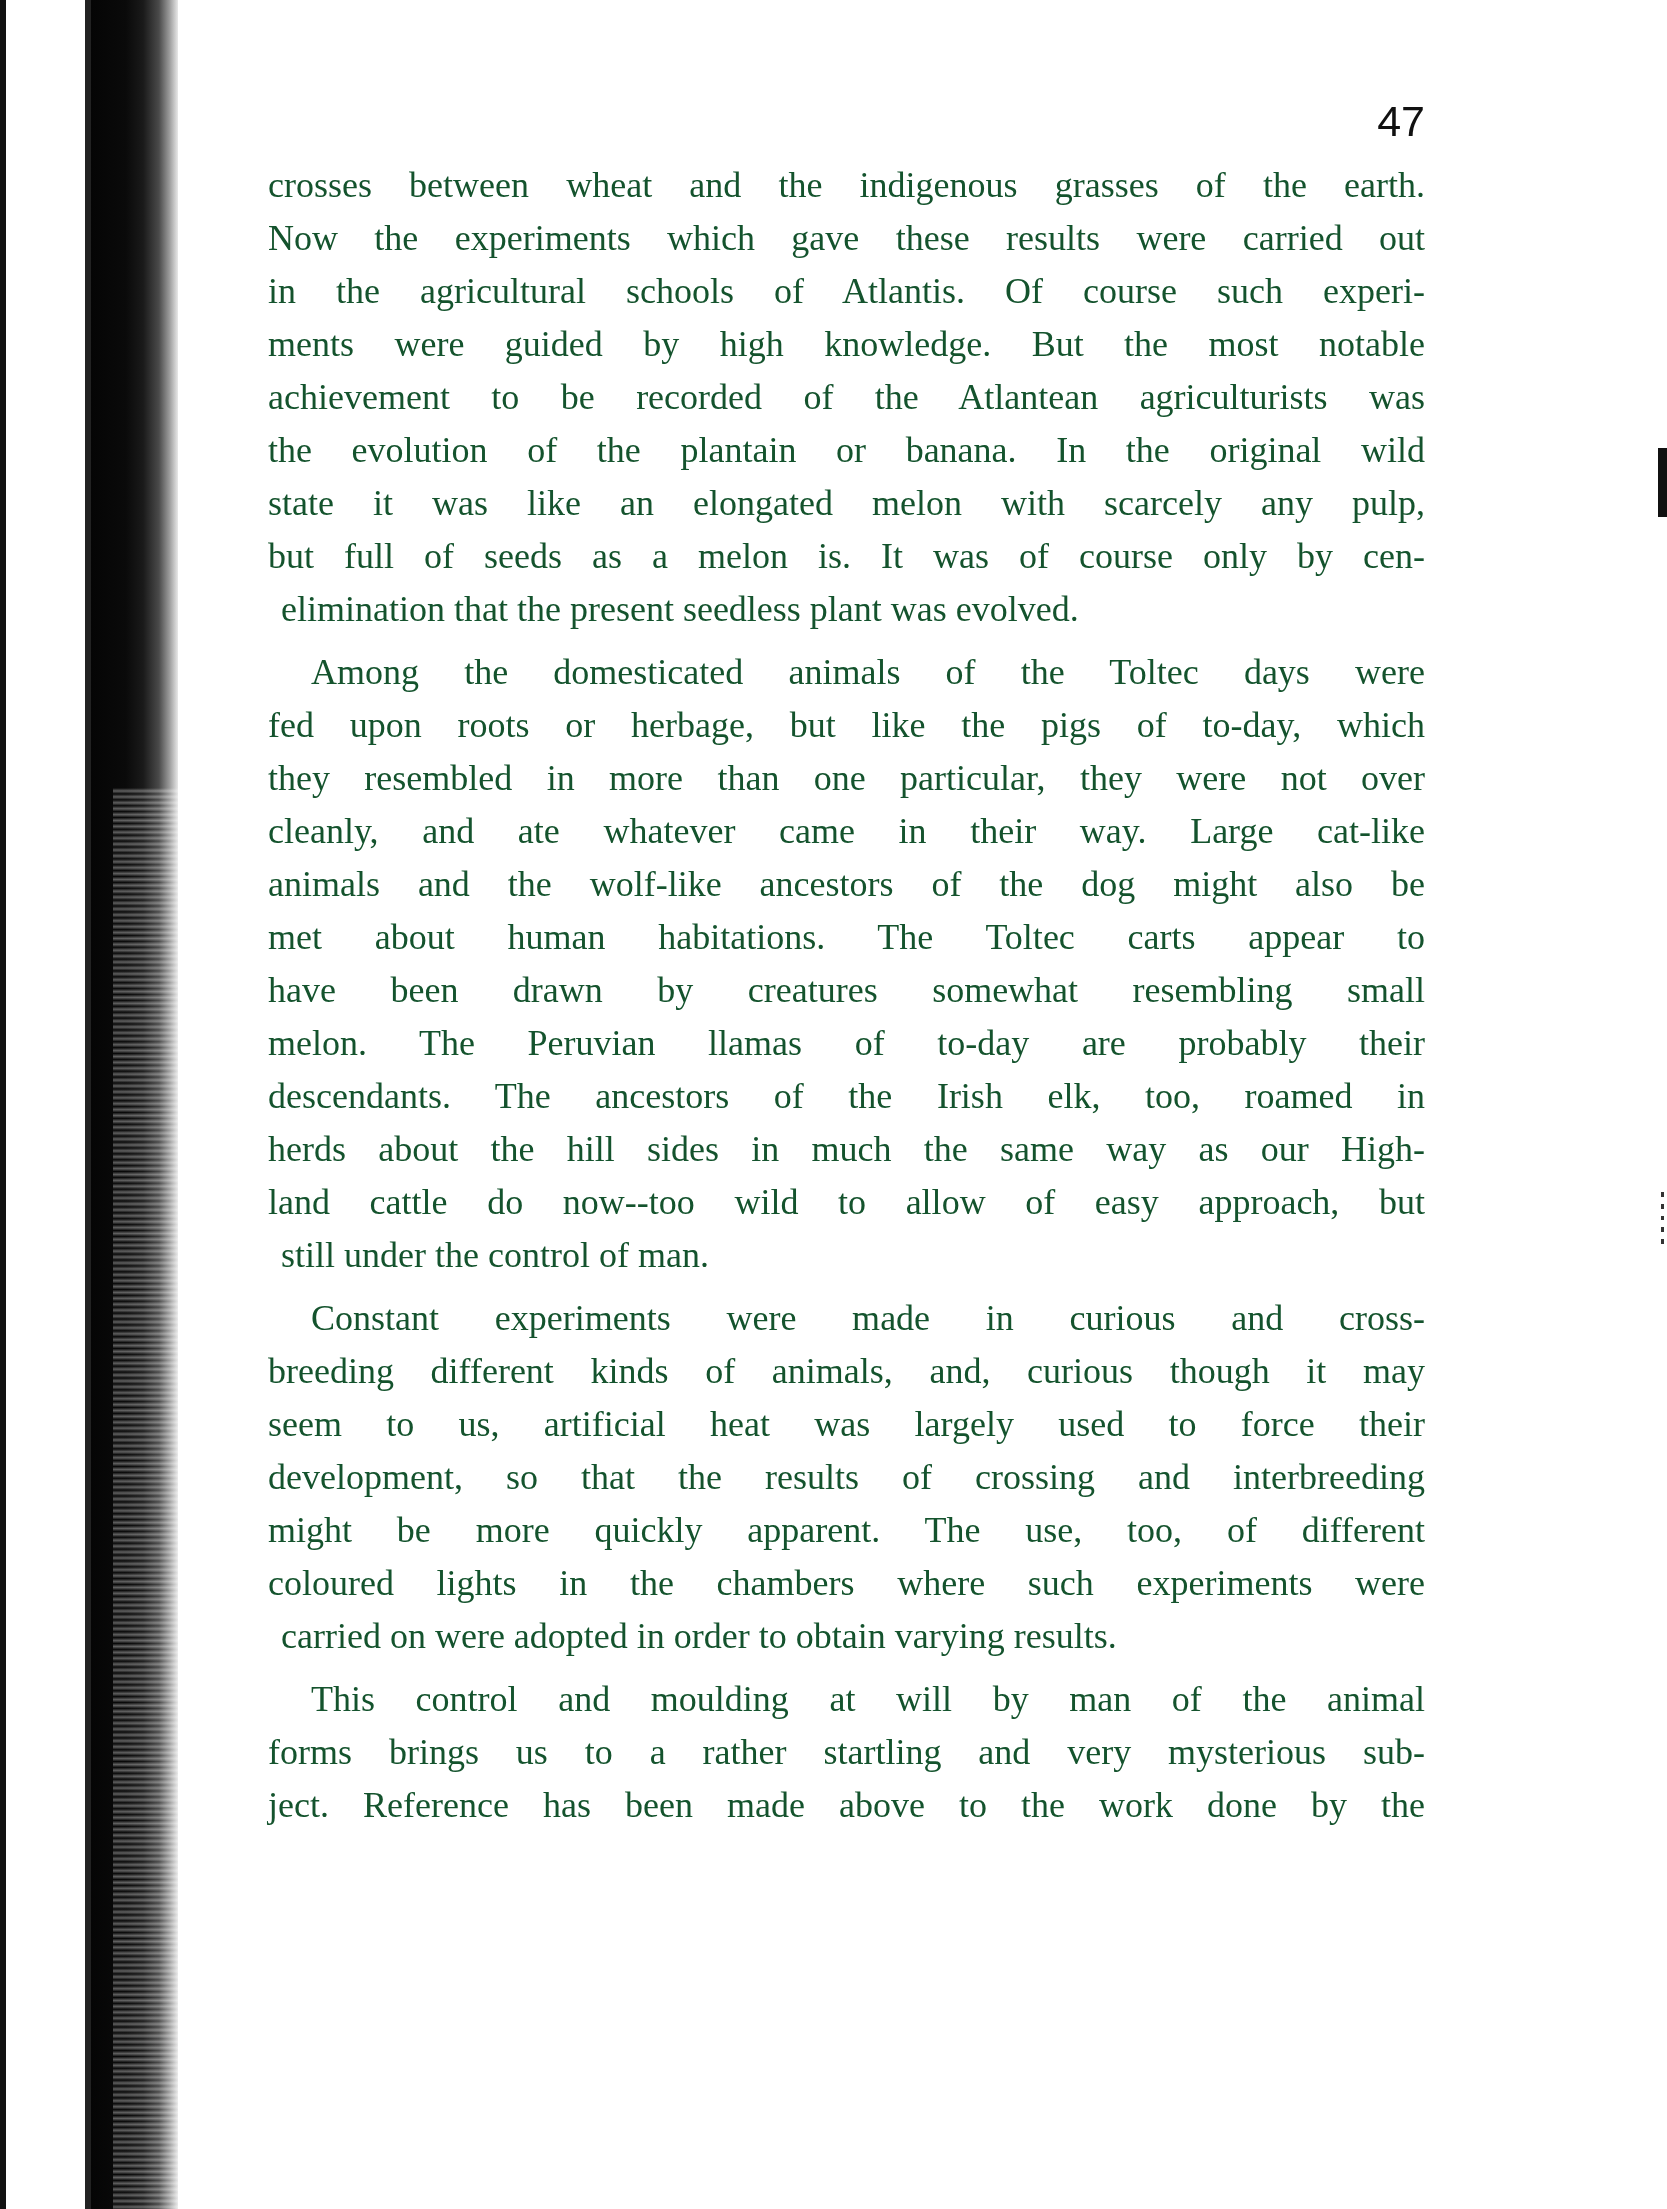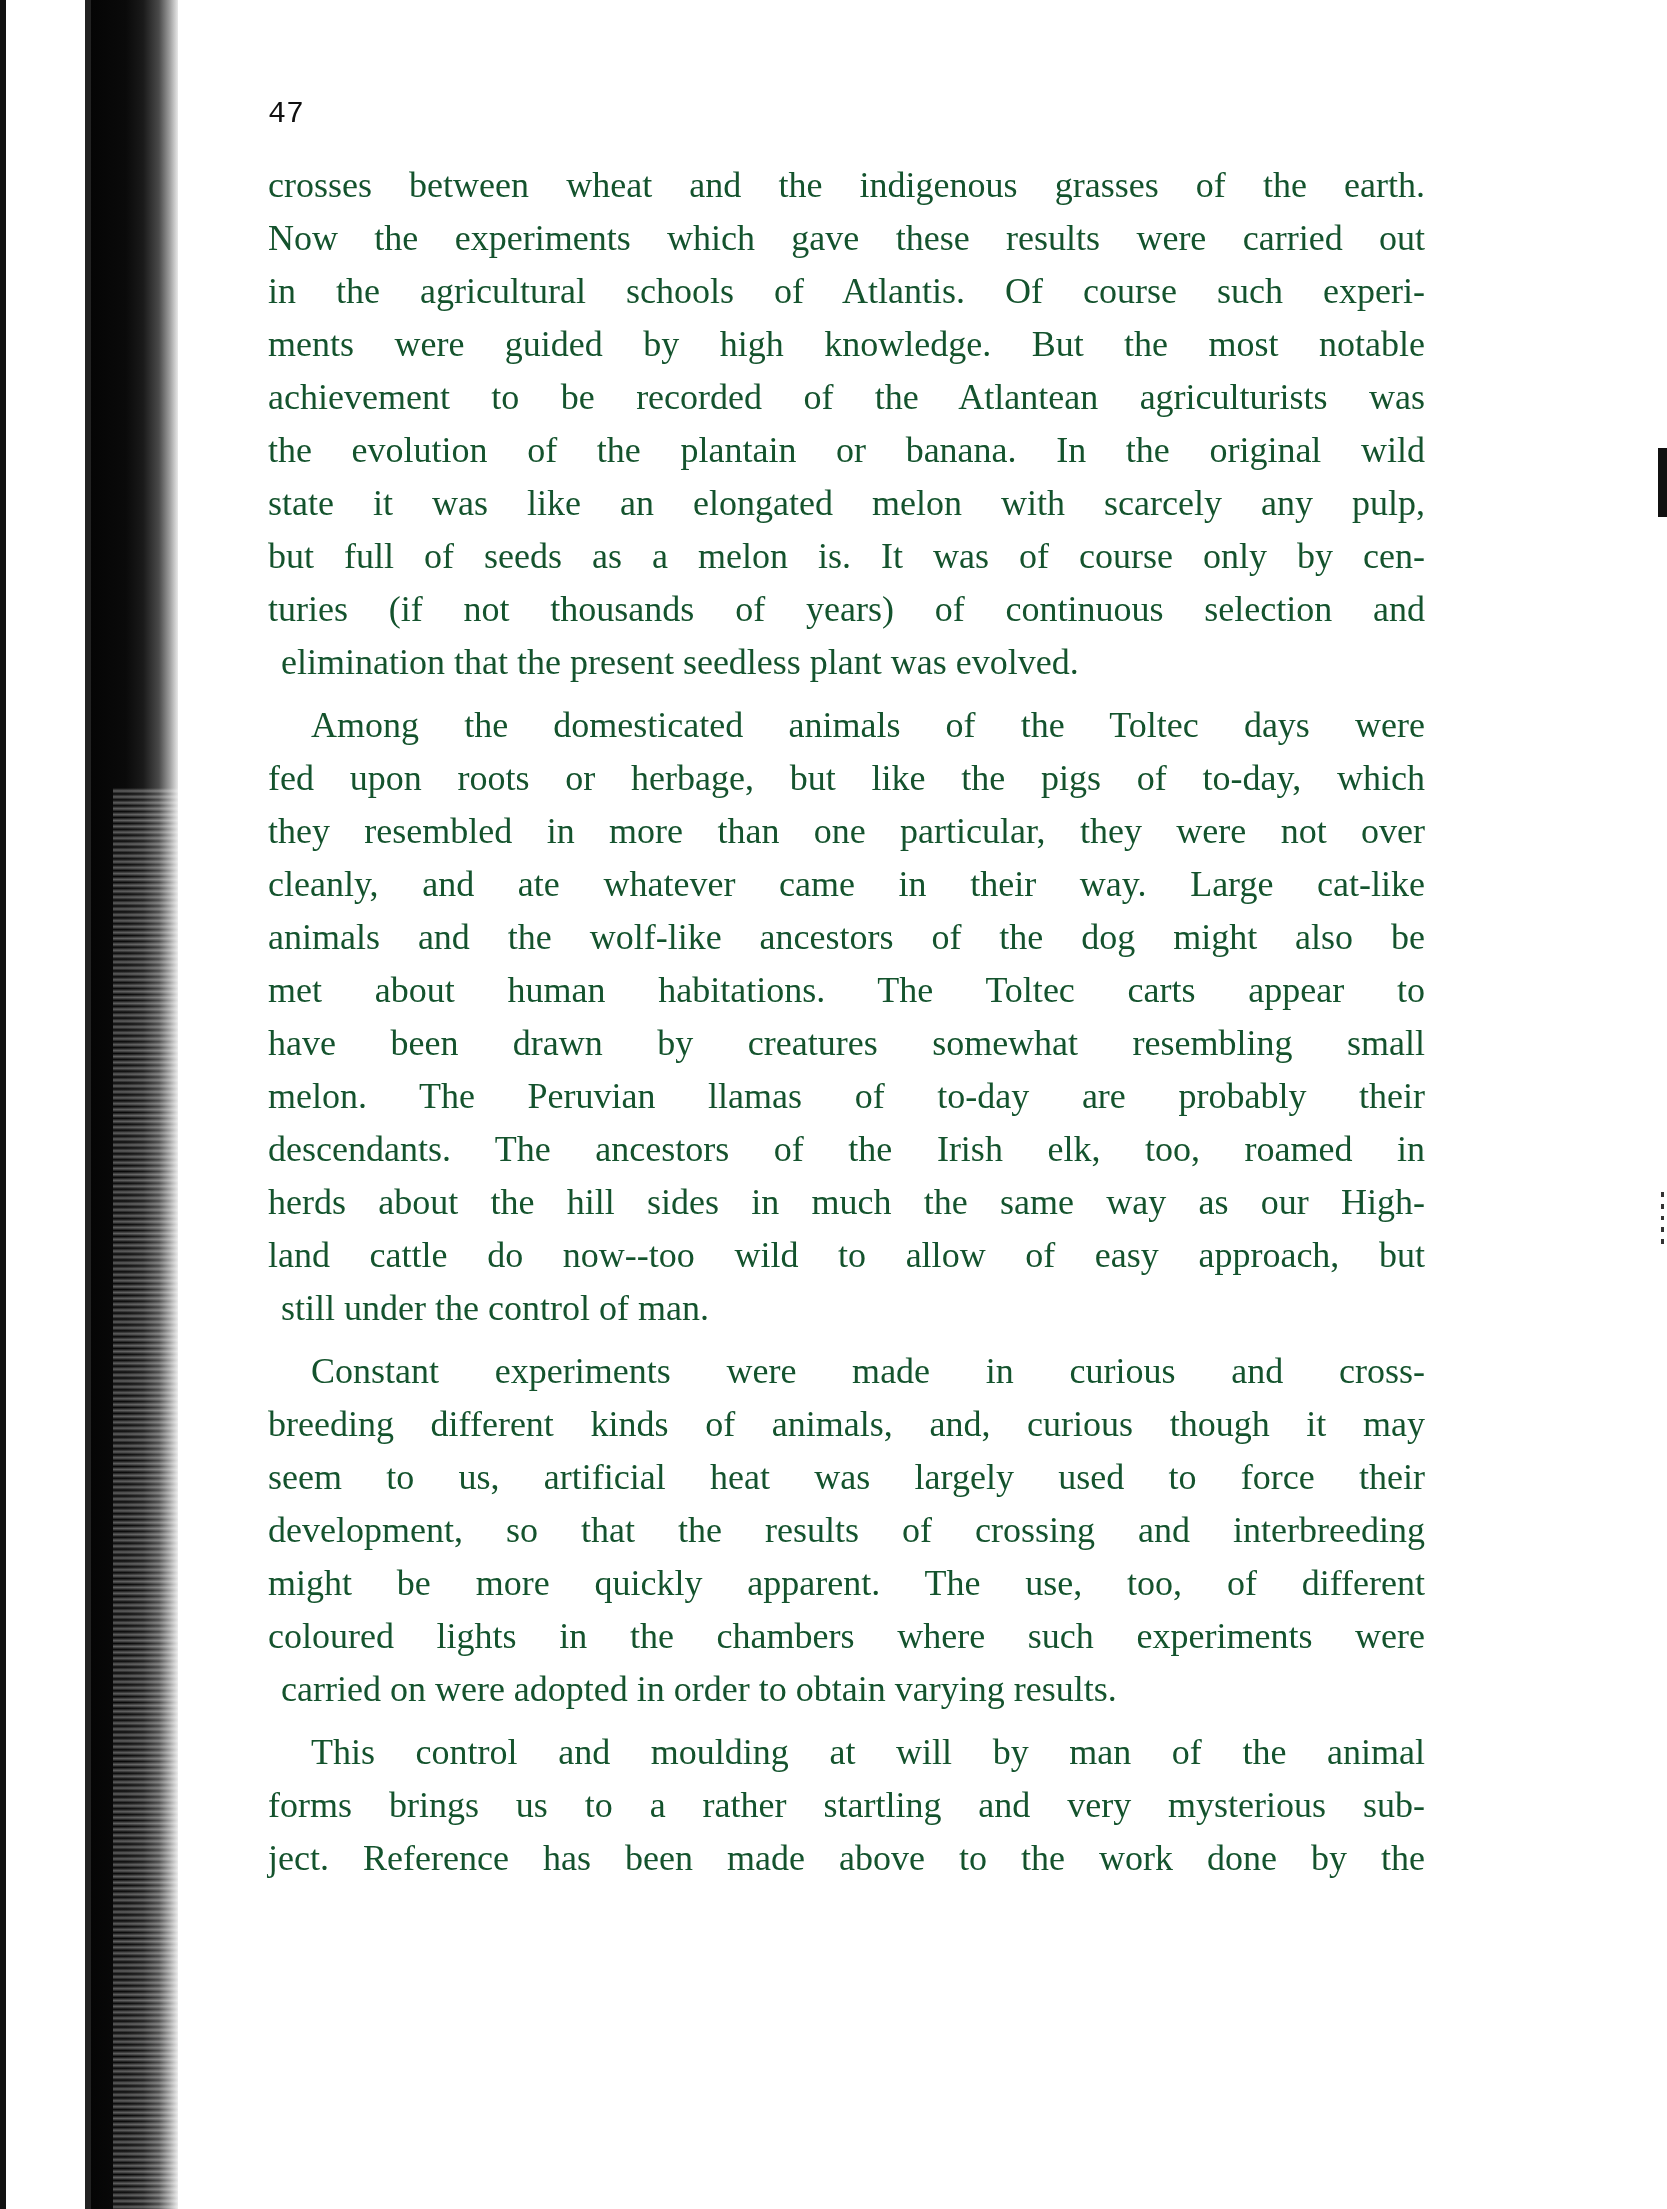--- a/index.html
+++ b/index.html
@@ -7,22 +7,22 @@
   .binding { position:absolute; top:0; left:0; width:187px; height:2210px; }
   .edge-thin { position:absolute; left:0; top:0; width:5.9px; height:2210px; background:#111; }
   .spine { position:absolute; left:91px; top:0; width:87px; height:2210px;
     background: linear-gradient(90deg,#050505 0%,#0a0a0a 40%,#1a1a1a 60%,#4a4a4a 78%,#9a9a9a 90%,#e8e8e8 100%); }
   .spine-fade { position:absolute; left:113px; top:788px; width:74px; height:1421px;
     background: repeating-linear-gradient(180deg, rgba(255,255,255,0.0) 0px, rgba(255,255,255,0.35) 3px, rgba(255,255,255,0.0) 5.9px); }
   .spine-edge { position:absolute; left:85px; top:0; width:5.9px; height:2210px; background:#222; }
   .right-mark { position:absolute; left:1658px; top:448px; width:9.9px; height:69px; background:#111; }
   .right-mark2 { position:absolute; left:1661px; top:1192px; width:3px; height:59px; background:repeating-linear-gradient(180deg,#333 0 4.9px,transparent 4.9px 11.8px); }
   .page { position:absolute; left:268px; top:0; width:1157px; }
-  .page-number { position:absolute; top:97px; left:0; width:1157px; text-align:left;
-    font-family:Liberation Mono, monospace; font-size:30px; color:#111; }
+  .page-number { position:absolute; top:97px; left:0; width:1157px; text-align:right;
+    font-family:Liberation Sans, sans-serif; font-size:43px; color:#111; }
   .text { position:absolute; top:159px; left:0; width:1157px;
     font-family:"Liberation Serif", serif; font-size:36px; line-height:53px; color:#14532d; }
   .para { margin:0 0 9.9px 0; text-align:justify; text-align-last:justify; }
   .line { display:block; text-align:justify; text-align-last:justify; white-space:nowrap; }
   .line.end { text-align-last:left;margin-left:13px; }
   .line.indent { padding-left:43px; }
 </style>
 </head>
 <body>
 
@@ -40,21 +40,20 @@
   <div class="text">
     <div class="para">
       <span class="line">crosses between wheat and the indigenous grasses of the earth.</span>
       <span class="line">Now the experiments which gave these results were carried out</span>
       <span class="line">in the agricultural schools of Atlantis.  Of course such experi-</span>
       <span class="line">ments were guided by high knowledge.  But the most notable</span>
       <span class="line">achievement to be recorded of the Atlantean agriculturists was</span>
       <span class="line">the evolution of the plantain or banana.  In the original wild</span>
       <span class="line">state it was like an elongated melon with scarcely any pulp,</span>
       <span class="line">but full of seeds as a melon is.  It was of course only by cen-</span>
-      <span class="line">turies (if not thousands of years) of continuous selection and</span>
       <span class="line end">elimination that the present seedless plant was evolved.</span>
     </div>
     <div class="para">
       <span class="line indent">Among the domesticated animals of the Toltec days were</span>
       <span class="line">fed upon roots or herbage, but like the pigs of to-day, which</span>
       <span class="line">they resembled in more than one particular, they were not over</span>
       <span class="line">cleanly, and ate whatever came in their way.  Large cat-like</span>
       <span class="line">animals and the wolf-like ancestors of the dog might also be</span>
       <span class="line">met about human habitations.  The Toltec carts appear to</span>
       <span class="line">have been drawn by creatures somewhat resembling small</span>

